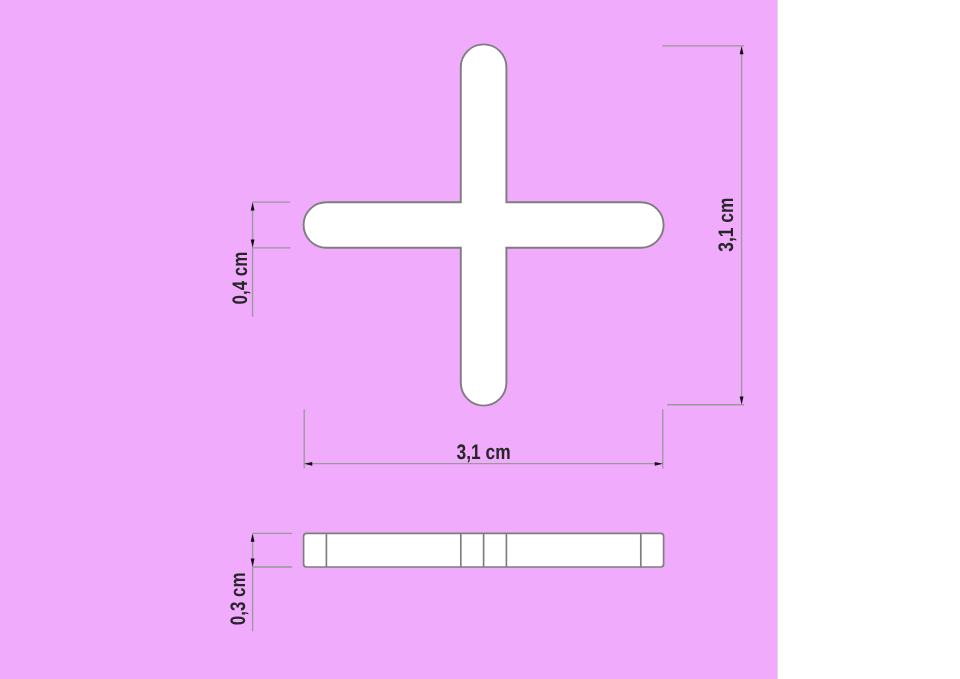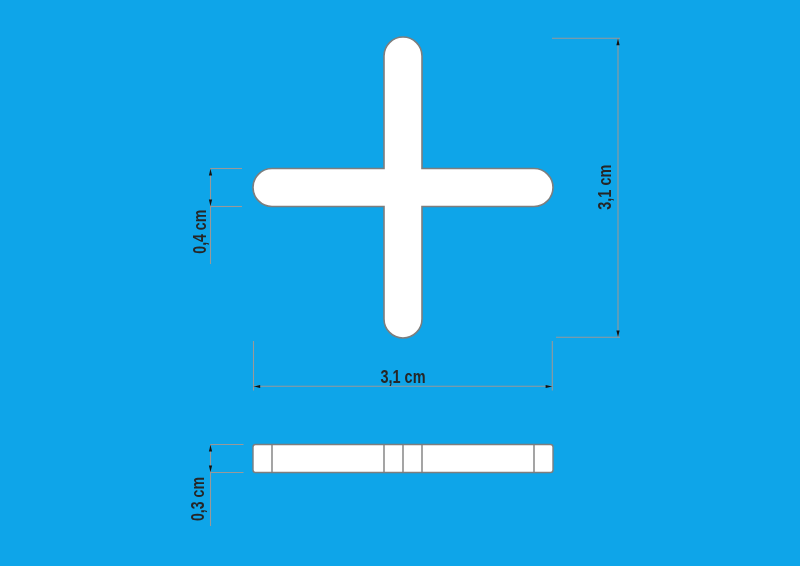--- a/index.html
+++ b/index.html
@@ -1,16 +1,16 @@
 <!DOCTYPE html>
 <html><head>
 <meta charset="utf-8">
 <style>
   html,body{margin:0;padding:0;background:#ffffff;}
-  .wrap{width:800px;height:566px;position:relative;overflow:hidden;background:#0ea5e9;}
+  .wrap{width:648px;height:566px;position:relative;overflow:hidden;background:#f0abfc;}
   text{font-family:"Liberation Sans", sans-serif;font-weight:bold;fill:#262626;}
 </style>
 </head>
 <body>
 <div class="wrap">
 <svg width="800" height="566" viewBox="0 0 800 566" xmlns="http://www.w3.org/2000/svg">
 
   <path d="M 272 168.5
            L 384 168.5
            L 384 56

